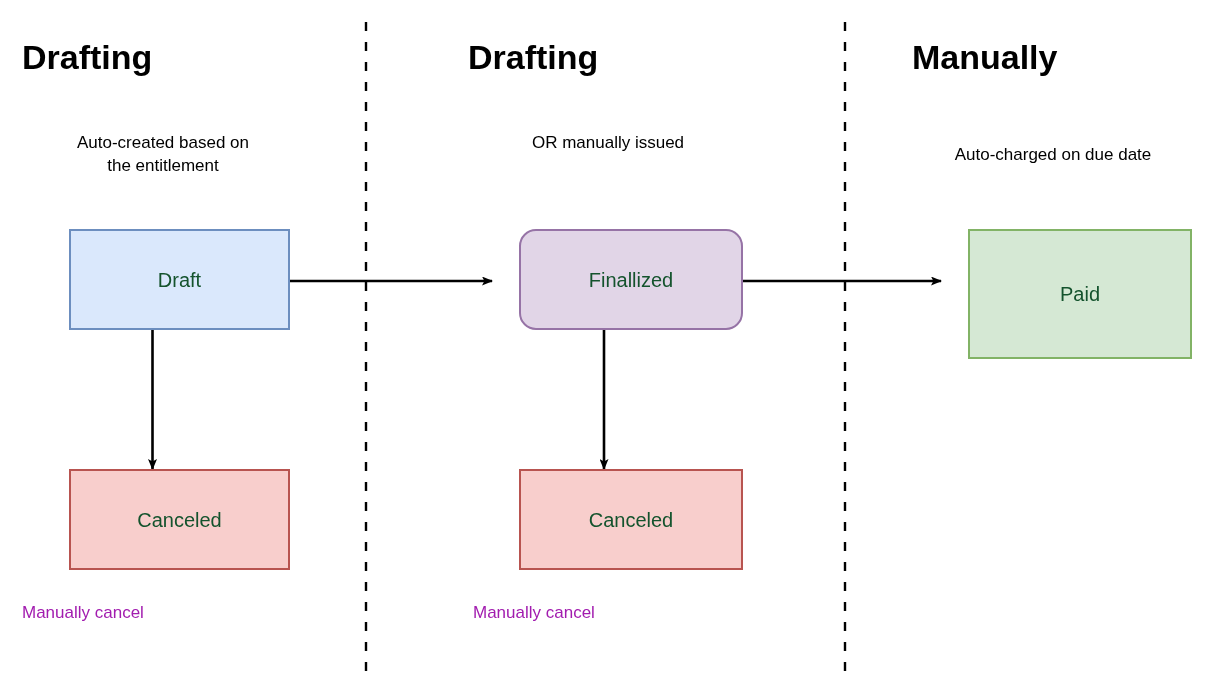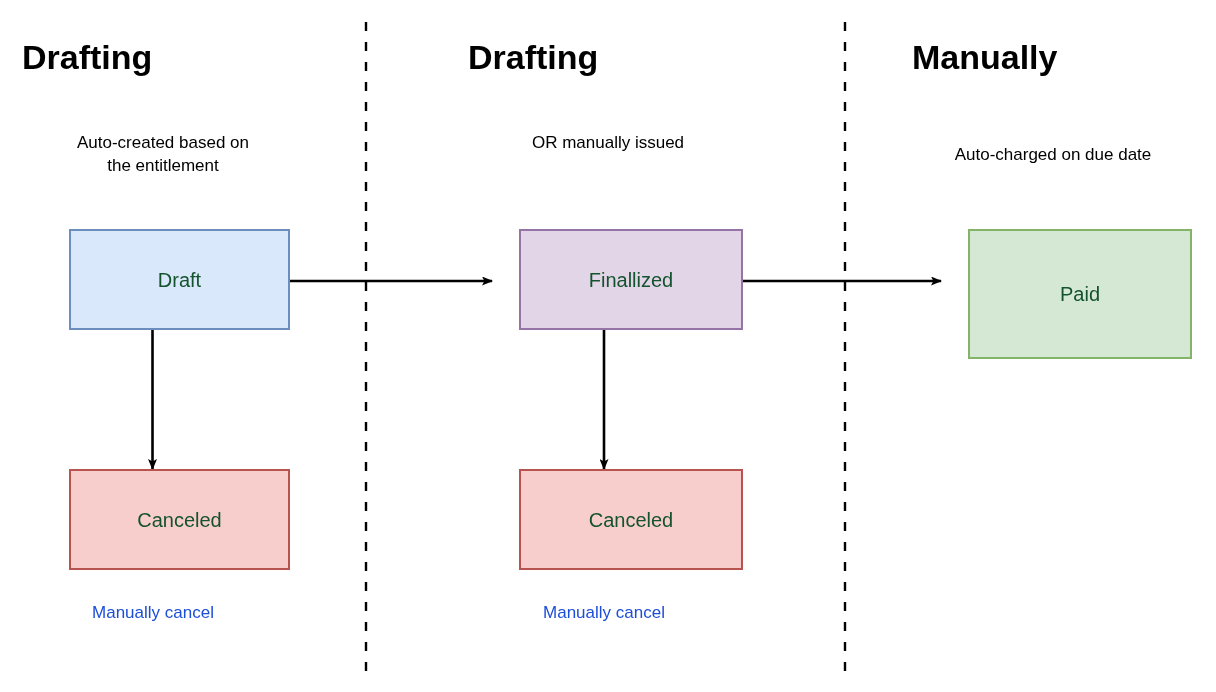--- a/index.html
+++ b/index.html
@@ -69,23 +69,22 @@
   .node-paid {
     background: #d5e8d4;
     border-color: #82b366;
   }
   .node-canceled {
     background: #f8cecc;
     border-color: #b85450;
   }
   .edge-label {
     position: absolute;
-    text-align: center;
     font-size: 17px;
-    color: #1d4ed8;
+    color: #a21caf;
     line-height: 22px;
     white-space: nowrap;
   }
 </style>
 </head>
 <body>
 
 <div id="canvas">
 
   <svg class="svg-layer" viewBox="0 0 1216 692" width="1216" height="692" xmlns="http://www.w3.org/2000/svg">
@@ -124,21 +123,21 @@
   </div>
 
   <div class="edge-label" style="left:22px; top:602px; width:262px;">Manually cancel</div>
 
   <div class="lane-title" style="left:468px; top:42px; width:282px;">Drafting</div>
 
   <div class="lane-desc" style="left:443px; top:131px; width:330px;">
     <div>OR manually issued</div>
   </div>
 
-  <div class="node node-finalized" style="left:492px; top:229px; width:224px; height:101px;">
+  <div class="node node-finalized" style="left:492px; top:229px; width:224px; height:101px;border-radius:17px;">
     <span>Finallized</span>
   </div>
 
   <div class="node node-canceled" style="left:492px; top:469px; width:224px; height:101px;">
     <span>Canceled</span>
   </div>
 
   <div class="edge-label" style="left:473px; top:602px; width:262px;">Manually cancel</div>
 
   <div class="lane-title" style="left:912px; top:42px; width:282px;">Manually</div>

